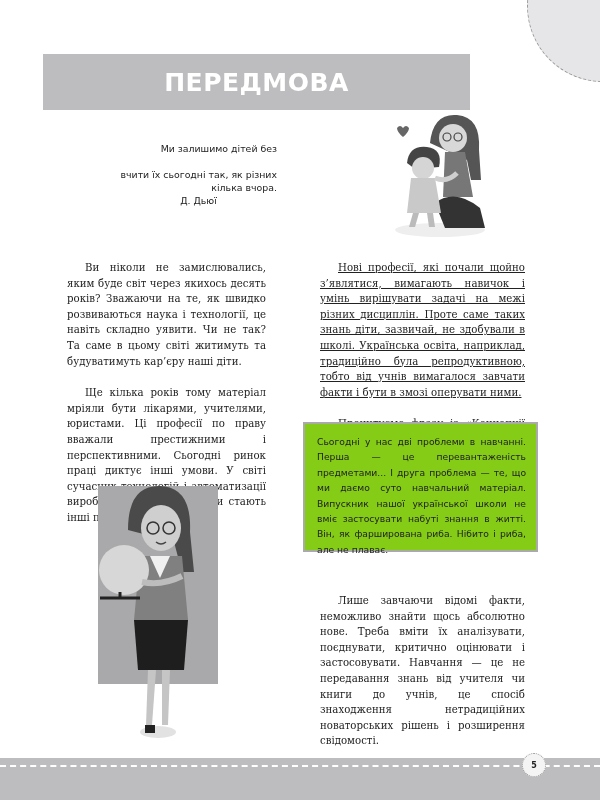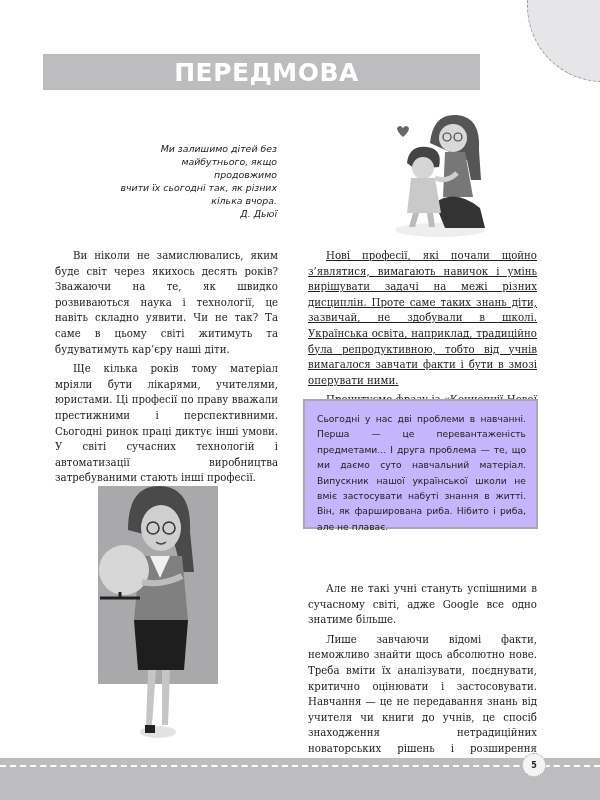--- a/index.html
+++ b/index.html
@@ -1,45 +1,45 @@
 <!DOCTYPE html>
 <html><head>
 <meta charset="utf-8">
 <style>
   html,body{margin:0;padding:0;}
   body{width:600px;height:800px;position:relative;background:#fff;overflow:hidden;font-family:"DejaVu Serif",serif;color:#222;}
   .corner-circle{position:absolute;left:527px;top:-70px;width:150px;height:150px;border-radius:50%;background:#e6e6e8;border:1.5px dashed #999;}
-  .title-bar{position:absolute;left:43px;top:54px;width:427px;height:36px;background:#bdbdbf;display:flex;align-items:center;justify-content:center;padding-left:10px;}
+  .title-bar{position:absolute;left:43px;top:54px;width:427px;height:56px;background:#bdbdbf;display:flex;align-items:center;justify-content:center;}
   .title-bar span{color:#fff;font-family:"DejaVu Sans",sans-serif;font-weight:bold;font-size:25px;letter-spacing:0.5px;}
-  .epigraph{position:absolute;left:120px;top:142px;width:157px;text-align:right;font-family:"DejaVu Sans",sans-serif;font-style:italic;font-size:9.4px;line-height:13px;color:#222;}
-  .epigraph .author{display:block;}
+  .epigraph{position:absolute;left:120px;top:142px;width:157px;text-align:right;font-family:"DejaVu Sans",sans-serif;font-size:9.4px;line-height:13px;color:#222;}
+  .epigraph .author{display:block;text-align:center;}
   .col{position:absolute;font-size:10.2px;line-height:15.6px;text-align:justify;hyphens:manual;}
-  .col p{margin:4px;text-indent:18px;}
+  .col p{margin:16px;text-indent:18px;}
   .col-left{left:51px;top:244px;width:231px;}
   .col-right-top{left:304px;top:244px;width:237px;text-decoration:underline;}
   .col-right-bot{left:304px;top:577px;width:237px;}
-  .quote-box{position:absolute;left:303px;top:399px;width:235px;height:130px;background:#c4b5fd;border:2px solid #aaa;box-sizing:border-box;padding:10px 10px 0 12px;font-family:"DejaVu Sans",sans-serif;font-size:9.2px;line-height:15.4px;text-align:justify;color:#222;}
+  .quote-box{position:absolute;left:303px;top:422px;width:235px;height:130px;background:#84cc16;border:2px solid #aaa;box-sizing:border-box;padding:10px 10px 0 12px;font-family:"DejaVu Sans",sans-serif;font-size:9.2px;line-height:15.4px;text-align:justify;color:#222;}
   .illus-kid{position:absolute;left:385px;top:108px;width:105px;height:130px;}
   .illus-teacher{position:absolute;left:98px;top:470px;width:132px;height:270px;}
   .footer{position:absolute;left:0;top:758px;width:600px;height:42px;background:#bdbdbf;}
   .footer-dash{position:absolute;left:0;top:765px;width:600px;border-top:2px dashed #fff;}
   .page-num{position:absolute;left:522px;top:753px;width:22px;height:22px;border-radius:50%;background:#f4f4f4;border:1.5px dotted #999;display:flex;align-items:center;justify-content:center;font-family:"DejaVu Sans",sans-serif;font-weight:bold;font-size:8px;color:#222;}
 </style>
 </head>
 <body>
 
 <div class="corner-circle"></div>
 
 <div class="title-bar">
   <span>ПЕРЕДМОВА</span>
 </div>
 
 <div class="epigraph">
   <span>Ми залишимо дітей без</span><br>
-  <span>майбутнього, якщо продовжимо</span><br>
+  <br>
   <span>вчити їх сьогодні так, як різних</span><br>
   <span>кілька вчора.</span>
   <span class="author">Д. Дьюї</span>
 </div>
 
 <svg class="illus-kid" viewBox="0 0 105 130">
   <ellipse cx="55" cy="122" rx="45" ry="7" fill="#eee"></ellipse>
   <path d="M12 20 q3 -4 6 0 q3 -4 6 0 q0 4 -6 9 q-6 -5 -6 -9z" fill="#666"></path>
   <path d="M45 35 q3 -30 27 -28 q24 2 22 35 l2 30 l-10 0 l-4 -20 z" fill="#555"></path>
   <circle cx="68" cy="30" r="14" fill="#d8d8d8"></circle>
@@ -83,21 +83,20 @@
 <div class="col col-right-top">
   <p>Нові професії, які почали щойно з’являтися, вимагають навичок і умінь вирішувати задачі на межі різних дисциплін. Проте саме таких знань діти, зазвичай, не здобували в школі. Українська освіта, наприклад, традиційно була репродуктивною, тобто від учнів вимагалося завчати факти і бути в змозі оперувати ними.</p>
   <p>Процитуємо фразу із «Концепції Нової української учнів»:</p>
 </div>
 
 <div class="quote-box">
   <span>Сьогодні у нас дві проблеми в навчанні. Перша — це перевантаженість предметами... І друга проблема — те, що ми даємо суто навчальний матеріал. Випускник нашої української школи не вміє застосувати набуті знання в житті. Він, як фарширована риба. Нібито і риба, але не плаває.</span>
 </div>
 
 <div class="col col-right-bot">
-  <p>Але не такі учні стануть успішними в сучасному світі, адже Google все одно знатиме більше.</p>
   <p>Лише завчаючи відомі факти, неможливо знайти щось абсолютно нове. Треба вміти їх аналізувати, поєднувати, критично оцінювати і застосовувати. Навчання — це не передавання знань від учителя чи книги до учнів, це спосіб знаходження нетрадиційних новаторських рішень і розширення свідомості.</p>
 </div>
 
 <div class="footer"></div>
 <div class="footer-dash"></div>
 <div class="page-num">
   <span>5</span>
 </div>
 
 </body></html>

